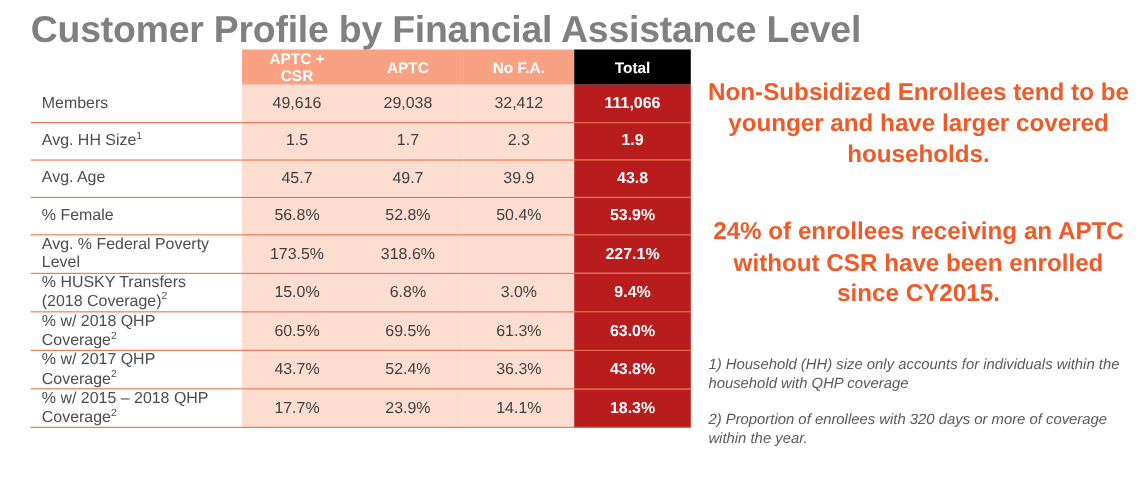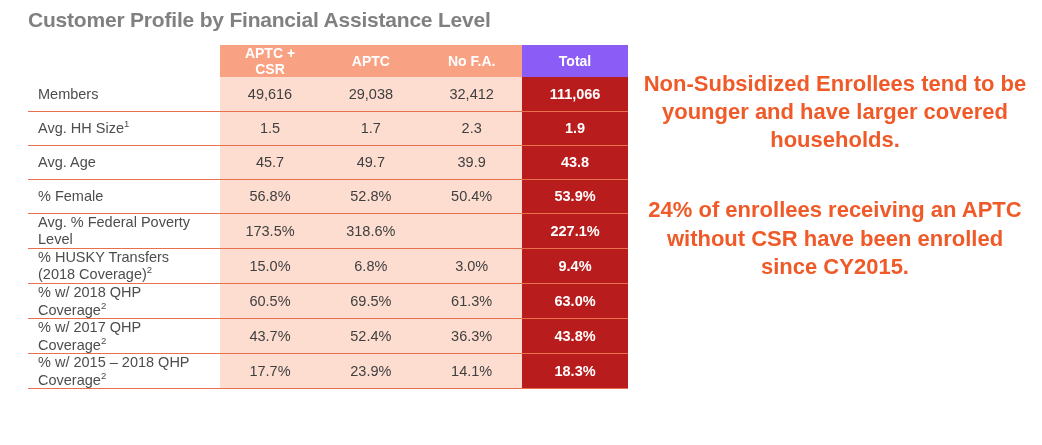--- a/index.html
+++ b/index.html
@@ -17,21 +17,21 @@
     position: relative;
     width: 1042px;
     height: 445px;
   }
 
   
   .title {
     position: absolute;
     left: 28px;
     top: 8px;
-    font-size: 21px;
+    font-size: 34px;
     font-weight: bold;
     color: #808080;
     letter-spacing: -0.2px;
     white-space: nowrap;
   }
 
   
   .table-wrap {
     position: absolute;
     left: 28px;
@@ -59,21 +59,21 @@
     text-align: center;
     background: #f8a183;
     border-bottom: none;
     font-size: 14px;
   }
   table.profile thead th.hdr-label {
     background: transparent;
     border: none;
   }
   table.profile thead th.hdr-total {
-    background: #8b5cf6;
+    background: #000000;
   }
 
   table.profile tbody td {
     height: 34px;
     vertical-align: middle;
   }
   td.lbl {
     color: #4d4d4d;
     line-height: 1.15;
     border-bottom: 1.4px solid #e8714d;
@@ -227,14 +227,18 @@
 
       </tbody>
     </table>
   </div>
 
   <div class="right">
     <div class="callout">Non-Subsidized Enrollees tend to be younger and have larger covered households.</div>
     <div class="callout second">24% of enrollees receiving an APTC without CSR have been enrolled since CY2015.</div>
   </div>
 
+  <div class="footnotes">
+    <p>1) Household (HH) size only accounts for individuals within the household with QHP coverage</p>
+    <p>2) Proportion of enrollees with 320 days or more of coverage within the year.</p>
+  </div>
 
 </div>
 
 </body></html>

